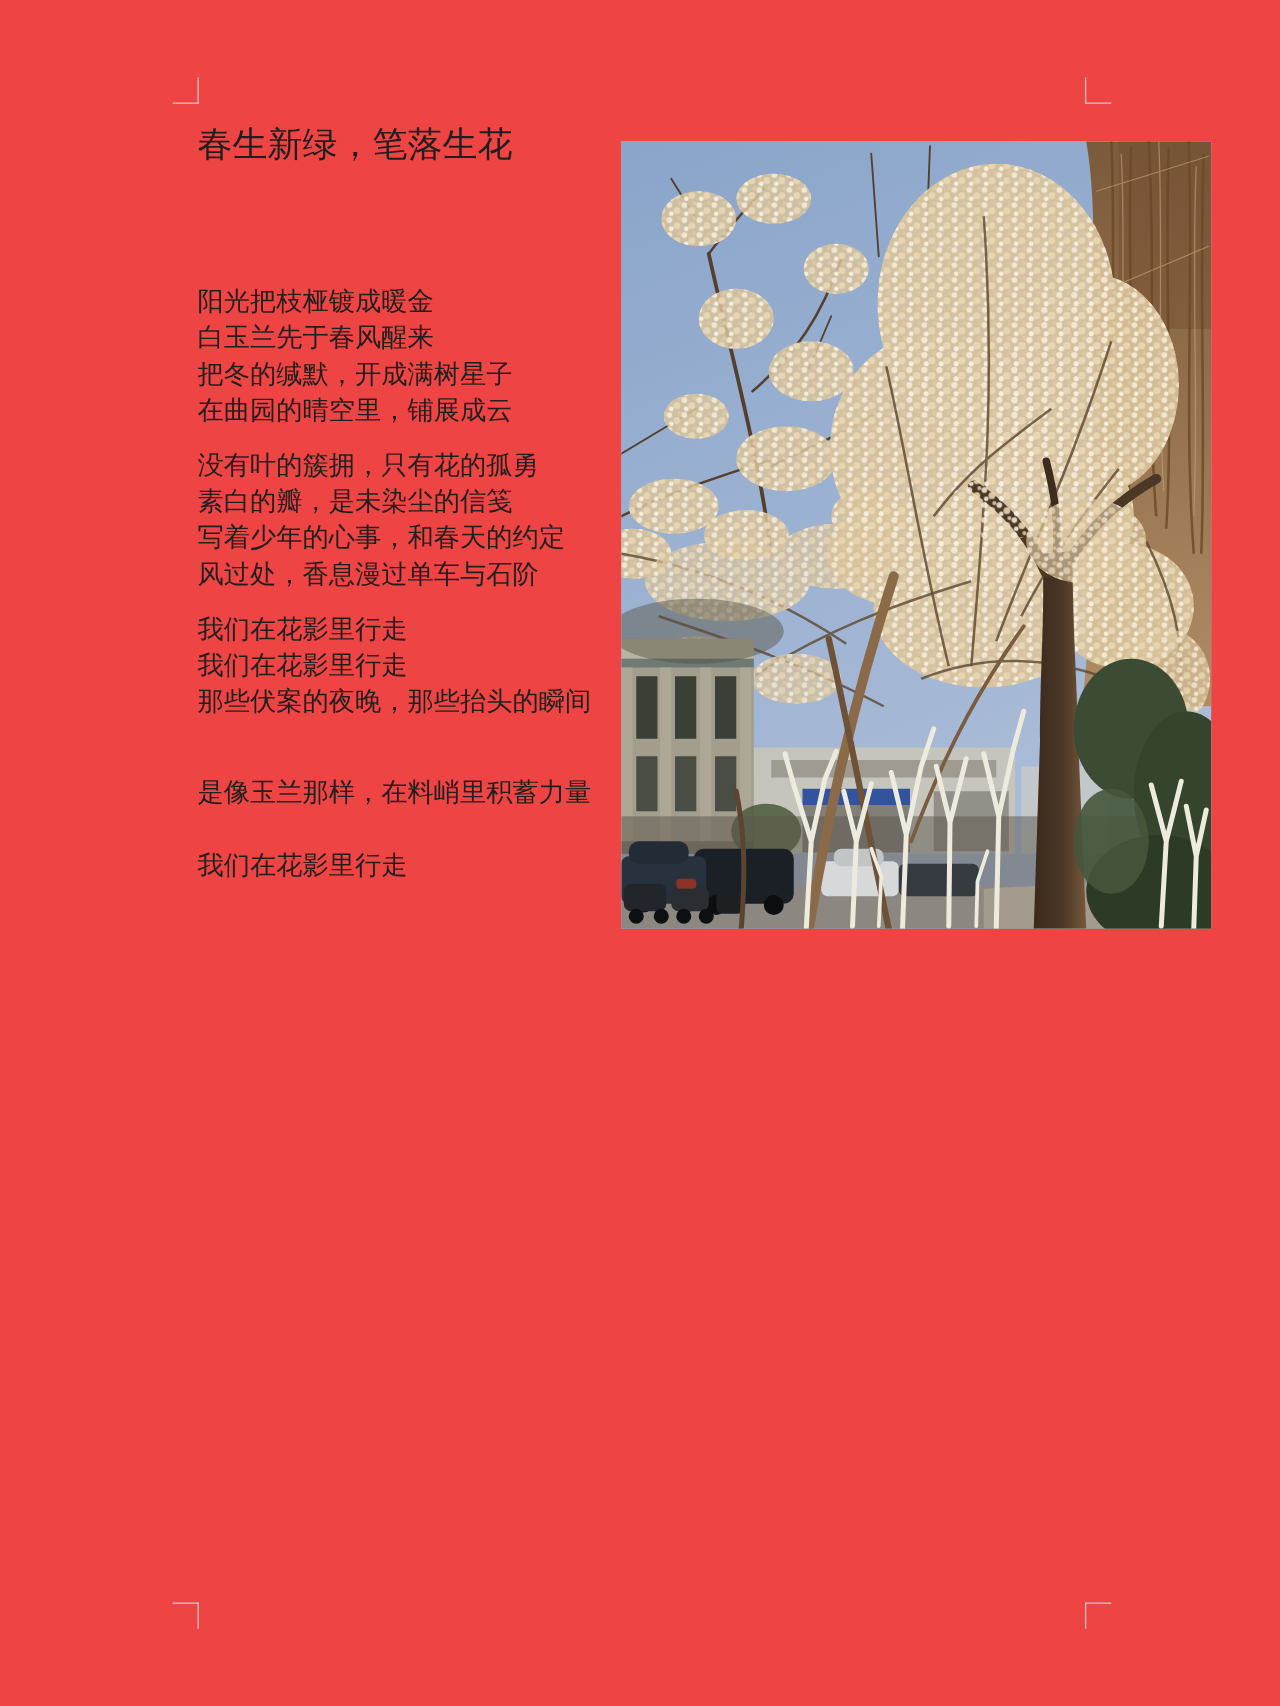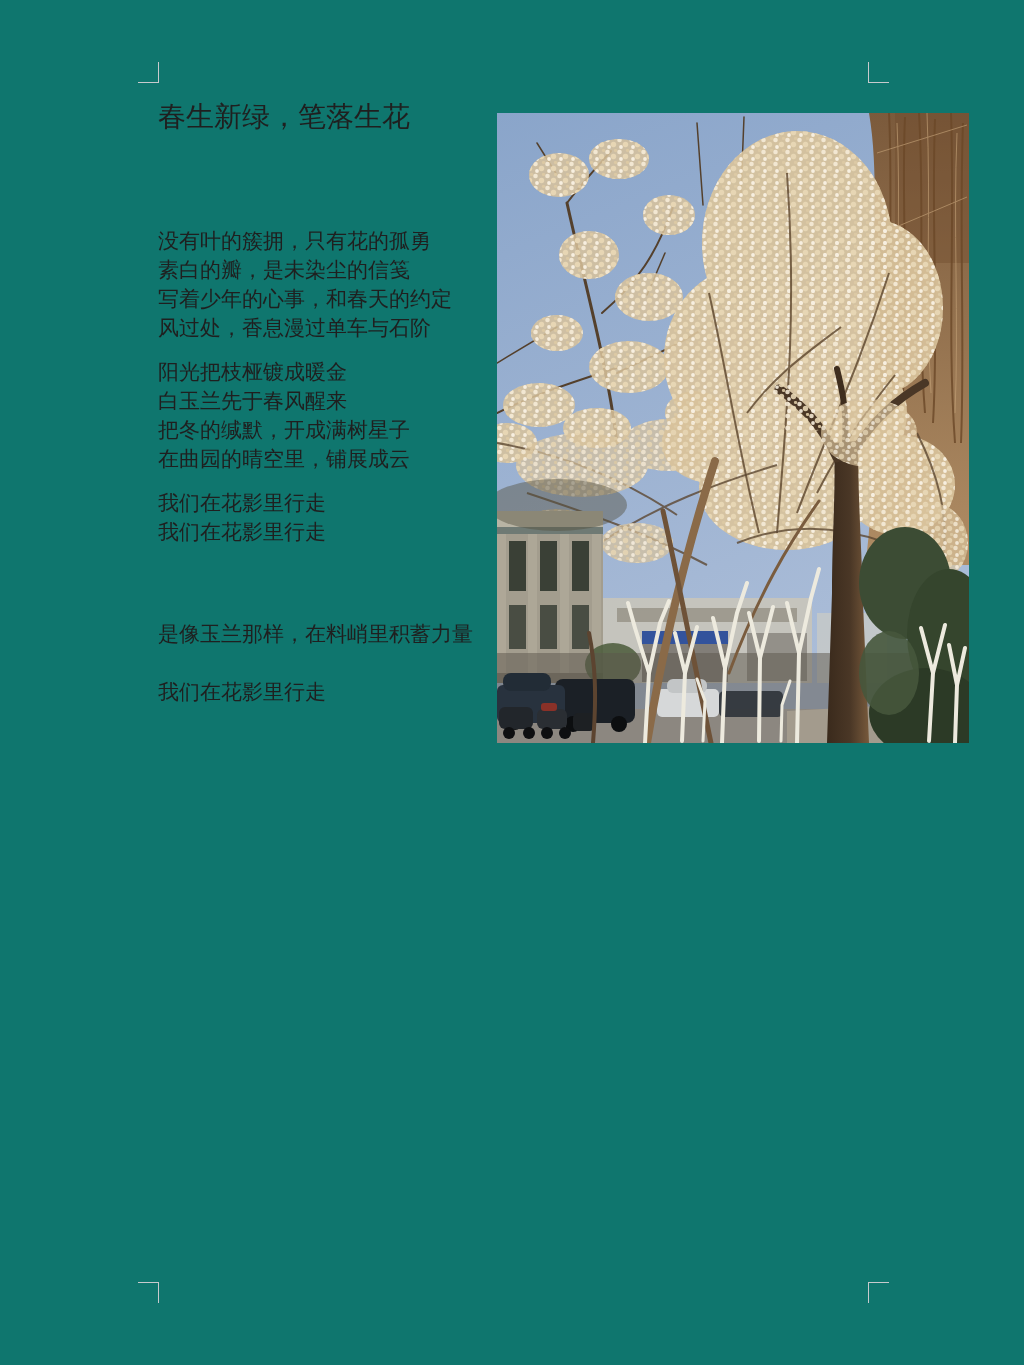--- a/index.html
+++ b/index.html
@@ -4,21 +4,21 @@
 <style>
   html,body{margin:0;padding:0;}
   body{
     width:1024px;height:1365px;
     background:#ffffff;
     font-family:"Liberation Serif","DejaVu Serif",serif;
     color:#1f1f1f;
     position:relative;
     overflow:hidden;
   }
-  .page{position:absolute;left:0;top:0;width:1024px;height:1365px;background:#0f766e;}
+  .page{position:absolute;left:0;top:0;width:1024px;height:1365px;background:#ef4444;}
 
   
   .crop{position:absolute;width:20px;height:20px;}
   .crop.tl{left:138px;top:62px;border-right:1px solid #c7cacd;border-bottom:1px solid #c7cacd;}
   .crop.tr{left:868px;top:62px;border-left:1px solid #c7cacd;border-bottom:1px solid #c7cacd;}
   .crop.bl{left:138px;top:1282px;border-right:1px solid #c7cacd;border-top:1px solid #c7cacd;}
   .crop.br{left:868px;top:1282px;border-left:1px solid #c7cacd;border-top:1px solid #c7cacd;}
 
   .doc-title{
     position:absolute;left:158px;top:99px;
@@ -48,36 +48,36 @@
 <div class="page">
 
   <div class="crop tl"></div>
   <div class="crop tr"></div>
   <div class="crop bl"></div>
   <div class="crop br"></div>
 
   <div class="doc-title">春生新绿，笔落生花</div>
 
   <div class="poem">
+    <p>
+      <span class="line">阳光把枝桠镀成暖金</span><br>
+      <span class="line">白玉兰先于春风醒来</span><br>
+      <span class="line">把冬的缄默，开成满树星子</span><br>
+      <span class="line">在曲园的晴空里，铺展成云</span>
+    </p>
     <p>
       <span class="line">没有叶的簇拥，只有花的孤勇</span><br>
       <span class="line">素白的瓣，是未染尘的信笺</span><br>
       <span class="line">写着少年的心事，和春天的约定</span><br>
       <span class="line">风过处，香息漫过单车与石阶</span>
     </p>
     <p>
-      <span class="line">阳光把枝桠镀成暖金</span><br>
-      <span class="line">白玉兰先于春风醒来</span><br>
-      <span class="line">把冬的缄默，开成满树星子</span><br>
-      <span class="line">在曲园的晴空里，铺展成云</span>
-    </p>
-    <p>
       <span class="line">我们在花影里行走</span><br>
       <span class="line">我们在花影里行走</span><br>
-      <br>
+      <span class="line">那些伏案的夜晚，那些抬头的瞬间</span><br>
     </p>
     <p>
       <br>
       <span class="line">是像玉兰那样，在料峭里积蓄力量</span><br>
       <br>
       <span class="line">我们在花影里行走</span>
     </p>
   </div>
 
   <div class="photo">

